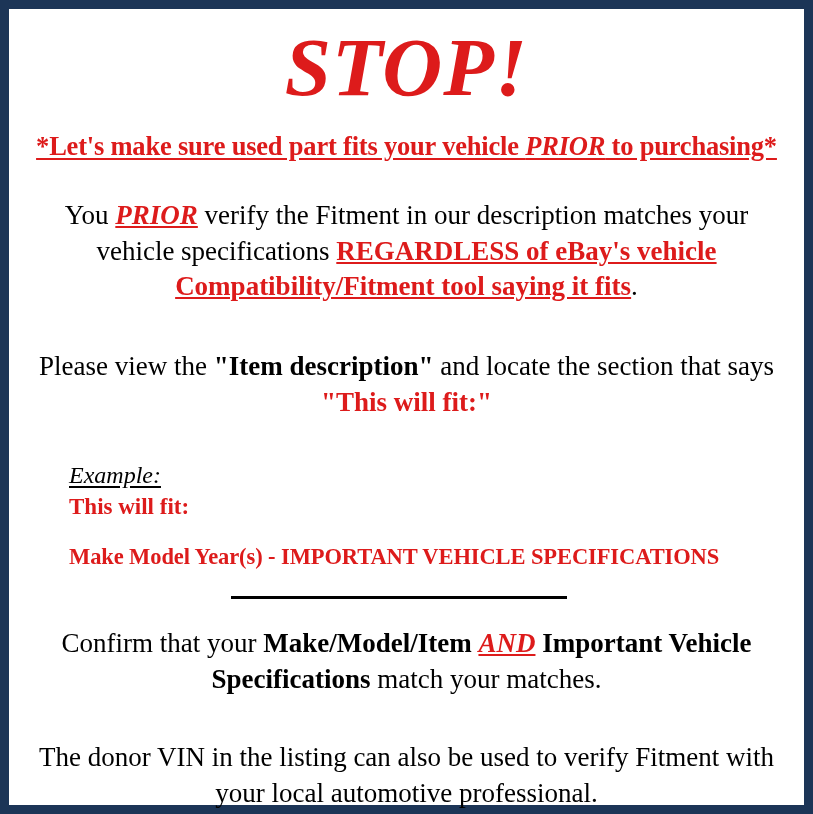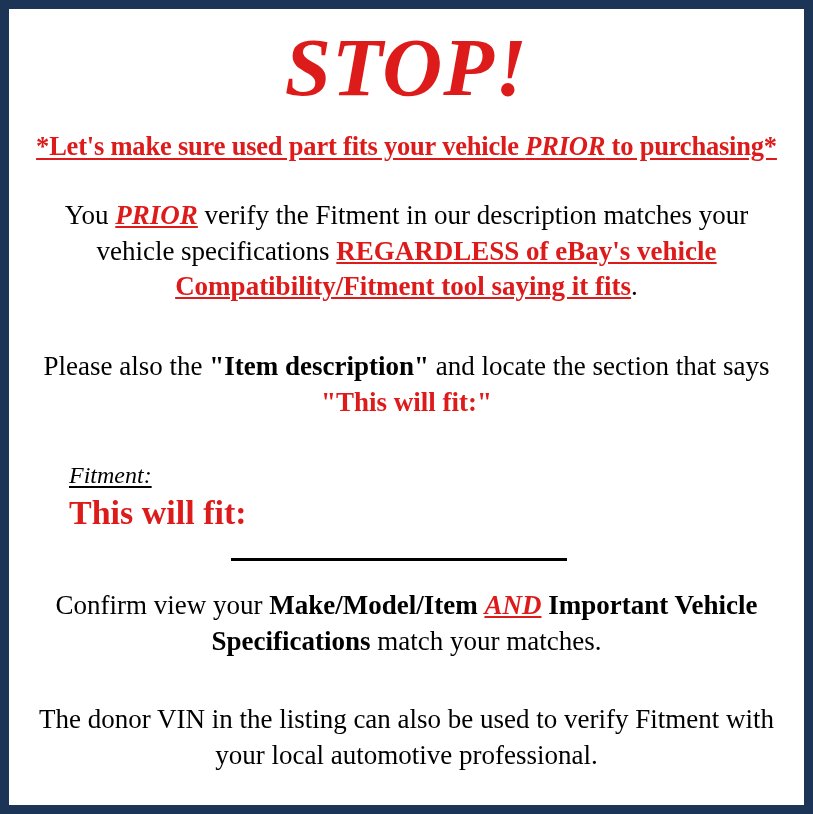--- a/index.html
+++ b/index.html
@@ -98,21 +98,21 @@
     color: #000000;
     font-style: italic;
     font-size: 24px;
     text-decoration: underline;
     text-underline-offset: 3px;
     display: inline-block;
   }
   .example-fit {
     color: #dd1b1b;
     font-weight: bold;
-    font-size: 34px;
+    font-size: 23px;
     margin-top: 5px;
   }
   .example-spec {
     color: #dd1b1b;
     font-weight: bold;
     font-size: 22.5px;
     margin-top: 24px;
     letter-spacing: -0.1px;
     white-space: nowrap;
   }
@@ -145,32 +145,33 @@
 
     <div class="subheadline">
       <span>*Let's make sure used part fits your vehicle </span><span class="ital">PRIOR</span><span> to purchasing*</span>
     </div>
 
     <p class="para para-must">
       <span>You </span><span class="red-b-u">PRIOR</span><span> verify the Fitment in our description matches your vehicle specifications </span><span class="red-b-underline">REGARDLESS of eBay's vehicle Compatibility/Fitment tool saying it fits</span><span>.</span>
     </p>
 
     <p class="para para-view">
-      <span>Please also the </span><span class="blk-b">"Item description"</span><span> and locate the section that says </span><span class="red-b">"This will fit:"</span>
+      <span>Please view the </span><span class="blk-b">"Item description"</span><span> and locate the section that says </span><span class="red-b">"This will fit:"</span>
     </p>
 
     <div class="example-block">
-      <div class="example-label">Fitment:</div>
+      <div class="example-label">Example:</div>
       <div class="example-fit">This will fit:</div>
+      <div class="example-spec">Make Model Year(s) - IMPORTANT VEHICLE SPECIFICATIONS</div>
     </div>
 
     <div class="divider-wrap">
       <div class="divider"></div>
     </div>
 
     <p class="para para-confirm">
-      <span>Confirm view your </span><span class="blk-b">Make/Model/Item</span><span> </span><span class="red-b-u">AND</span><span> </span><span class="blk-b">Important Vehicle Specifications</span><span> match your matches.</span>
+      <span>Confirm that your </span><span class="blk-b">Make/Model/Item</span><span> </span><span class="red-b-u">AND</span><span> </span><span class="blk-b">Important Vehicle Specifications</span><span> match your matches.</span>
     </p>
 
     <p class="para para-vin">The donor VIN in the listing can also be used to verify Fitment with your local automotive professional.</p>
 
   </div>
 </div>
 
 </body></html>

